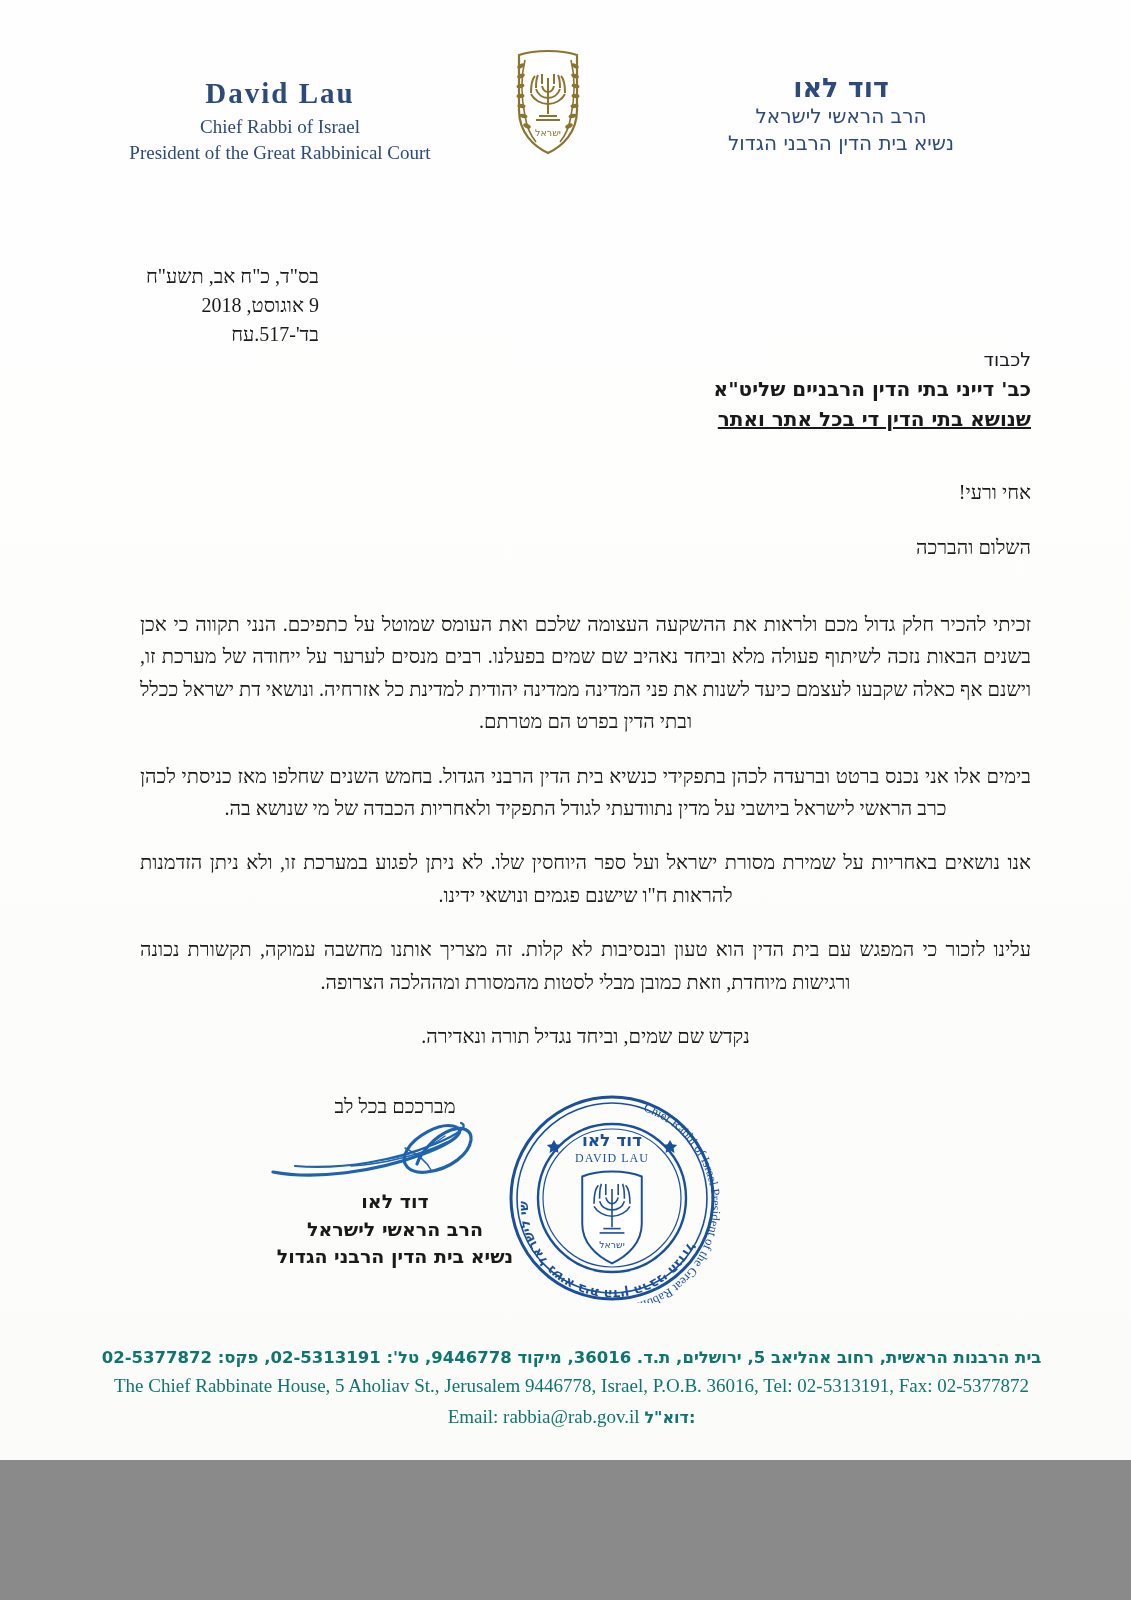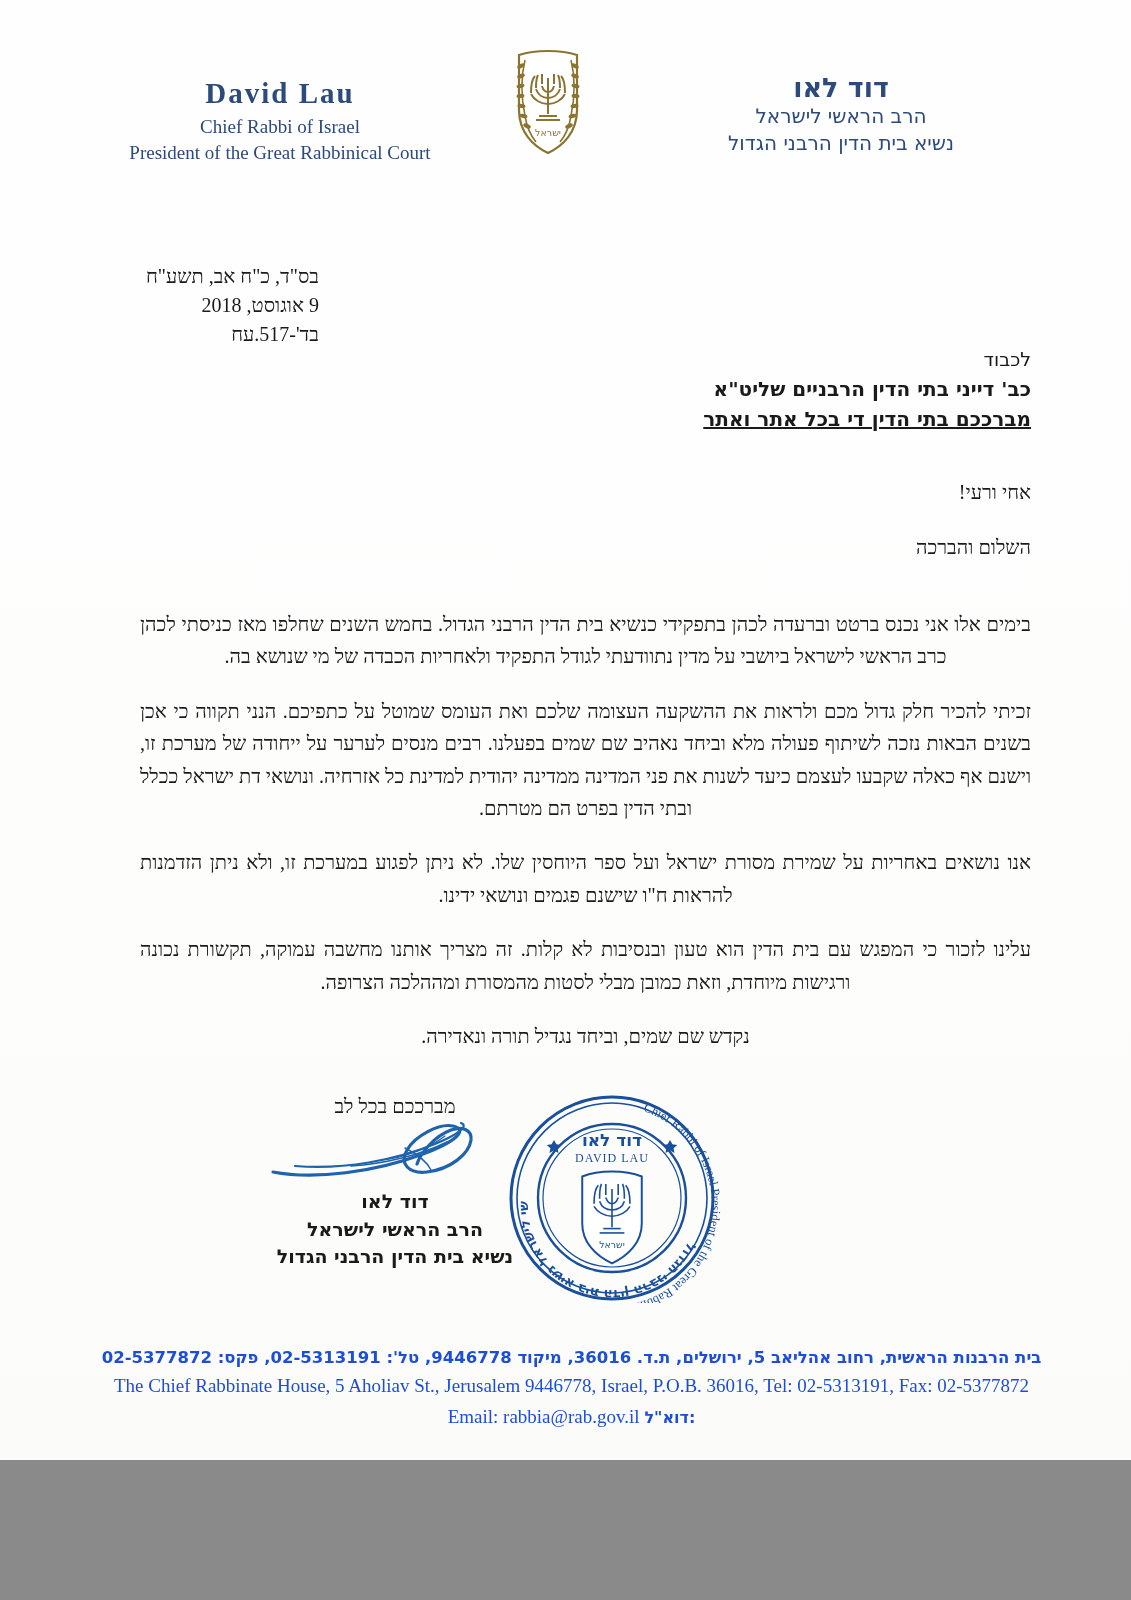--- a/index.html
+++ b/index.html
@@ -196,21 +196,21 @@
     width: 240px;
     height: 215px;
   }
 
   
   .footer {
     position: absolute;
     left: 12px; right: 0;
     bottom: 28px;
     text-align: center;
-    color: #1d4ed8;
+    color: #0f766e;
   }
   .footer .fl-he {
     direction: rtl;
     font-size: 16.5px;
     font-weight: bold;
     font-family: "DejaVu Sans", sans-serif;
     line-height: 1.6;
   }
   .footer .fl-en {
     font-size: 19px;
@@ -299,31 +299,31 @@
 
   <div class="dateblock">
     <div>בס"ד, כ"ח אב, תשע"ח</div>
     <div>9 אוגוסט, 2018</div>
     <div>בד'-517.עח</div>
   </div>
 
   <div class="addressee">
     <div class="to">לכבוד</div>
     <div class="line-b">כב' דייני בתי הדין הרבניים שליט"א</div>
-    <div class="line-c">מברככם בתי הדין די בכל אתר ואתר</div>
+    <div class="line-c">שנושא בתי הדין די בכל אתר ואתר</div>
   </div>
 
   <div class="salutation">
     <div class="greet">אחי ורעי!</div>
     <div class="blessing">השלום והברכה</div>
   </div>
 
   <div class="body-text">
+    <p>זכיתי להכיר חלק גדול מכם ולראות את ההשקעה העצומה שלכם ואת העומס שמוטל על כתפיכם. הנני תקווה כי אכן בשנים הבאות נזכה לשיתוף פעולה מלא וביחד נאהיב שם שמים בפעלנו. רבים מנסים לערער על ייחודה של מערכת זו, וישנם אף כאלה שקבעו לעצמם כיעד לשנות את פני המדינה ממדינה יהודית למדינת כל אזרחיה. ונושאי דת ישראל ככלל ובתי הדין בפרט הם מטרתם.</p>
     <p>בימים אלו אני נכנס ברטט וברעדה לכהן בתפקידי כנשיא בית הדין הרבני הגדול. בחמש השנים שחלפו מאז כניסתי לכהן כרב הראשי לישראל ביושבי על מדין נתוודעתי לגודל התפקיד ולאחריות הכבדה של מי שנושא בה.</p>
-    <p>זכיתי להכיר חלק גדול מכם ולראות את ההשקעה העצומה שלכם ואת העומס שמוטל על כתפיכם. הנני תקווה כי אכן בשנים הבאות נזכה לשיתוף פעולה מלא וביחד נאהיב שם שמים בפעלנו. רבים מנסים לערער על ייחודה של מערכת זו, וישנם אף כאלה שקבעו לעצמם כיעד לשנות את פני המדינה ממדינה יהודית למדינת כל אזרחיה. ונושאי דת ישראל ככלל ובתי הדין בפרט הם מטרתם.</p>
     <p>אנו נושאים באחריות על שמירת מסורת ישראל ועל ספר היוחסין שלו. לא ניתן לפגוע במערכת זו, ולא ניתן הזדמנות להראות ח"ו שישנם פגמים ונושאי ידינו.</p>
     <p>עלינו לזכור כי המפגש עם בית הדין הוא טעון ובנסיבות לא קלות. זה מצריך אותנו מחשבה עמוקה, תקשורת נכונה ורגישות מיוחדת, וזאת כמובן מבלי לסטות מהמסורת ומההלכה הצרופה.</p>
     <p class="closing">נקדש שם שמים, וביחד נגדיל תורה ונאדירה.</p>
   </div>
 
   <div class="sig-wrap">
     <div class="sig-regards">מברככם בכל לב</div>
     <div class="sig-scribble">
       <svg viewBox="0 0 280 78" width="280" height="78" aria-hidden="true">
         <g fill="none" stroke="#1f63ad" stroke-linecap="round" stroke-linejoin="round">

